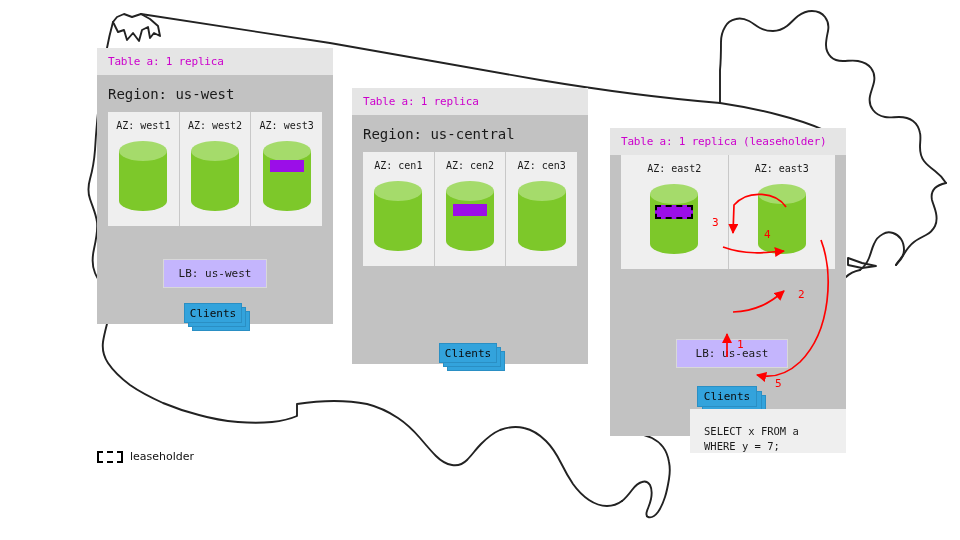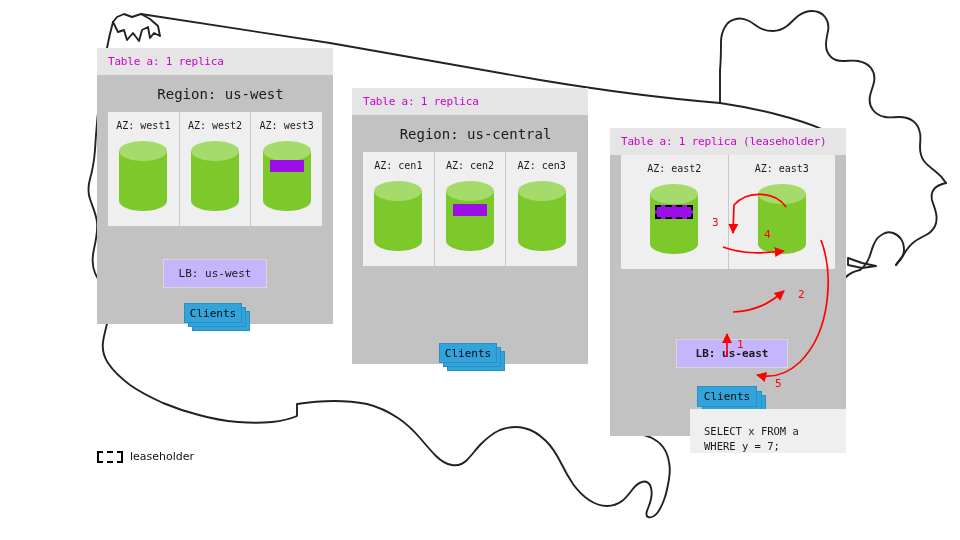--- a/index.html
+++ b/index.html
@@ -30,21 +30,20 @@
     background:#c2c2c2;
     padding:0 0 0 0;
   }
   .region-title{
     font-size:14px;
     color:#1a1a1a;
     padding:11px 0 10px 11px;
     letter-spacing:0px;
     white-space:nowrap;
     font-family:"DejaVu Sans Mono", monospace;
-    text-align:center;
   }
   .az-row{
     display:flex;
     margin:0 11px;
     background:#efefef;
   }
   .az-cell{
     flex:1 1 0;
     background:#efefef;
     border-right:1px solid #c8c8c8;
@@ -355,21 +354,21 @@
               <svg width="52" height="72" viewBox="0 0 52 72" xmlns="http://www.w3.org/2000/svg">
                 <path d="M2,11 L2,61 A24,10 0 0 0 50,61 L50,11 Z" fill="#7dc82a"></path>
                 <ellipse cx="26" cy="11" rx="24" ry="10" fill="#a5db6b"></ellipse>
               </svg>
             </div>
           </div>
         </div>
 
       </div>
 
-      <div class="lb-box" style="left:66px;top:184px;width:112px;font-weight:bold;">LB: us-east</div>
+      <div class="lb-box" style="left:66px;top:184px;width:112px;">LB: us-east</div>
 
       <div class="clients" style="left:87px;top:231px;width:70px;height:30px;">
         <div class="sheet" style="left:9px;top:9px;width:60px;height:21px;"></div>
         <div class="sheet" style="left:5px;top:5px;width:60px;height:21px;"></div>
         <div class="sheet top" style="left:0px;top:0px;width:60px;height:21px;">Clients</div>
       </div>
     </div>
 
     <div class="sql-box" style="left:80px;top:281px;width:156px;height:44px;">SELECT x FROM a
 WHERE y = 7;</div>

